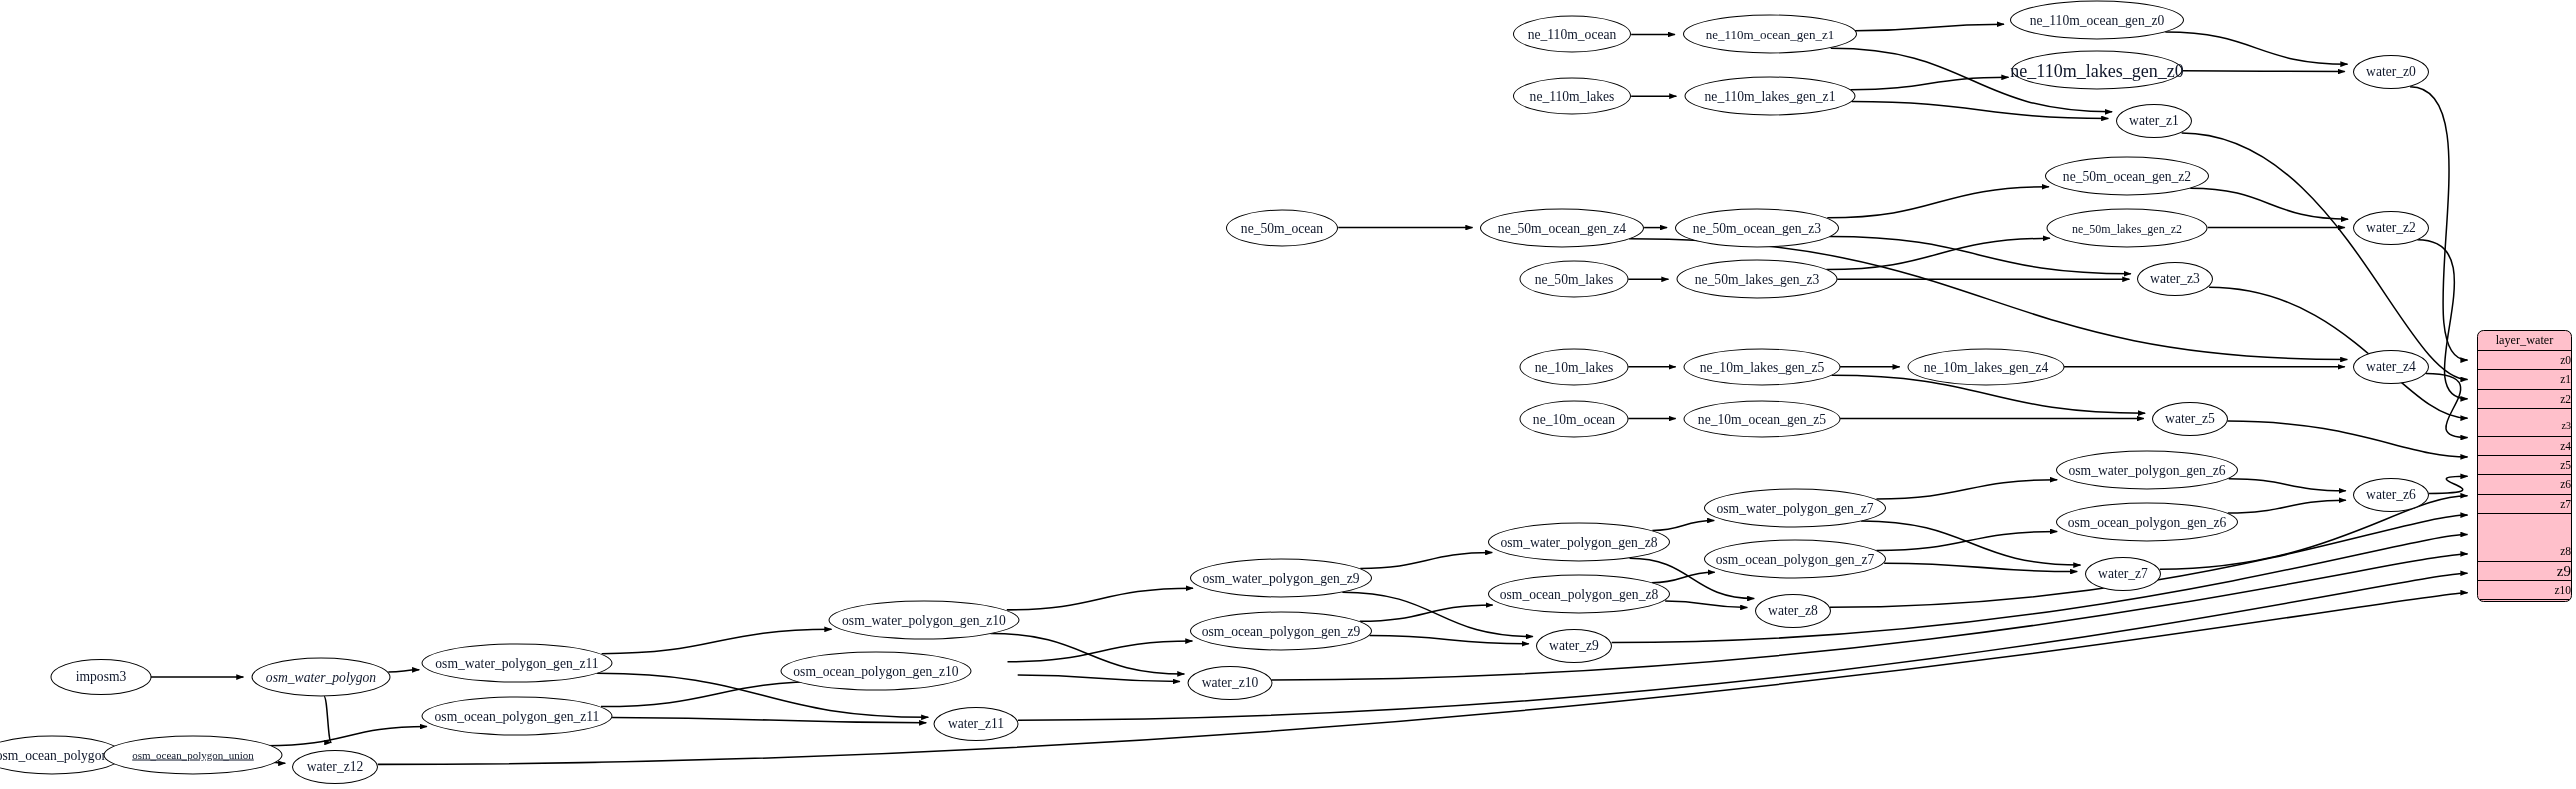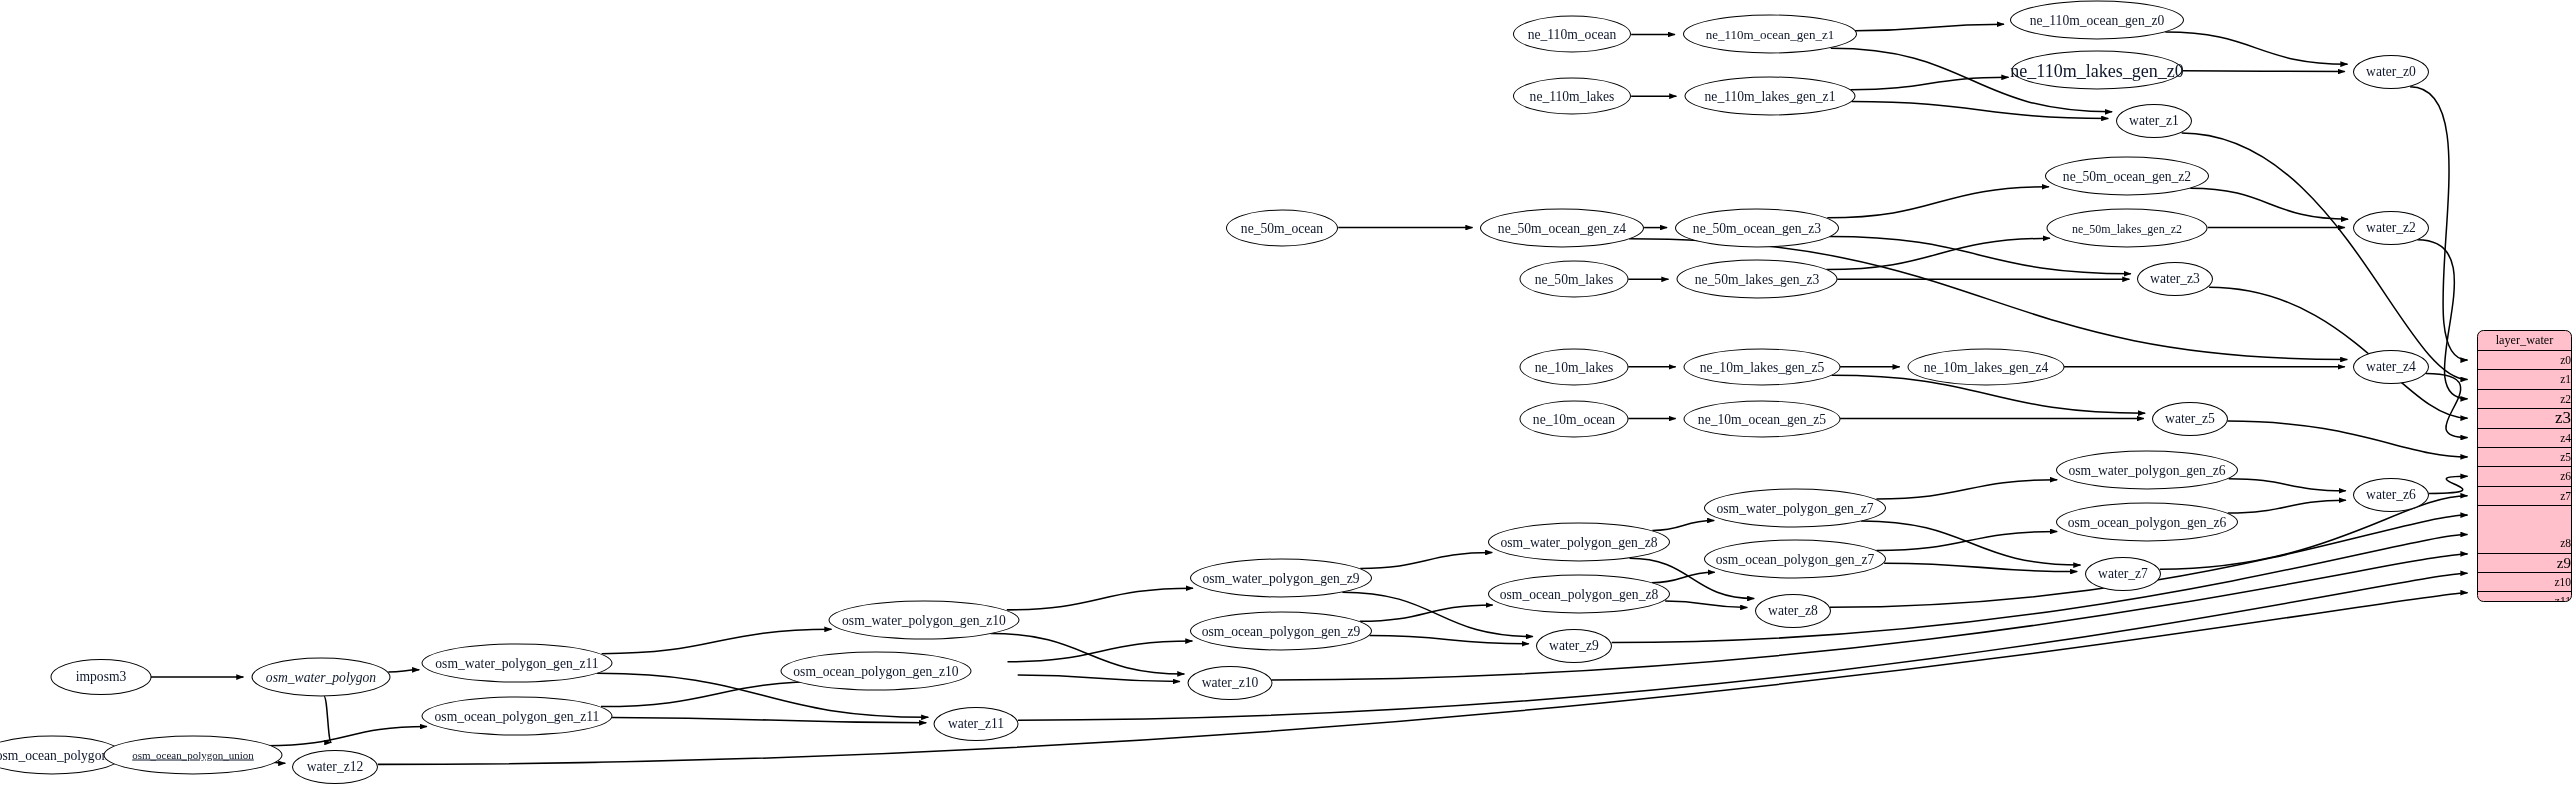--- a/index.html
+++ b/index.html
@@ -237,21 +237,21 @@
         <span>water_z0</span>
       </div>
       <div class="node" style="left: 2154px; top: 121px; width: 76px; height: 34px; font-size: 13.6px;">
         <span>water_z1</span>
       </div>
       <div class="table-node" style="left: 2477px; top: 330px; width: 95px; height: 272px; background: rgb(255, 192, 203);">
         <div class="th" style="height: 20px; line-height: 18.7px; font-size: 12.2px;">layer_water</div>
         <div class="tr" style="height: 19.4px; line-height: 18px; font-size: 11.5px;">z0</div>
         <div class="tr" style="height: 19.4px; line-height: 18px; font-size: 11.5px;">z1</div>
         <div class="tr" style="height: 19.4px; line-height: 18px; font-size: 11.5px;">z2</div>
-        <div class="tr" style="height: 19.4px; line-height: 18px; font-size: 17px;">z3</div>
+        <div class="tr" style="height: 19.4px; line-height: 18px; font-size: 10px; margin-top: 8px;">z3</div>
         <div class="tr" style="height: 19.4px; line-height: 18px; font-size: 11.5px;">z4</div>
         <div class="tr" style="height: 19.4px; line-height: 18px; font-size: 11.5px;">z5</div>
         <div class="tr" style="height: 19.4px; line-height: 18px; font-size: 11.5px;">z6</div>
         <div class="tr" style="height: 19.4px; line-height: 18px; font-size: 11.5px;">z7</div>
         <div class="tr" style="height: 19.4px; line-height: 18px; font-size: 11.5px; margin-top: 28px;">z8</div>
         <div class="tr" style="height: 19.4px; line-height: 18px; font-size: 15px;">z9</div>
         <div class="tr" style="height: 19.4px; line-height: 18px; font-size: 11.5px;">z10</div>
         <div class="tr" style="height: 19.4px; line-height: 18px; font-size: 11.5px;">z11</div>
         <div class="tr" style="height: 19.4px; line-height: 18px; font-size: 11.5px;">z12+</div>
       </div>

